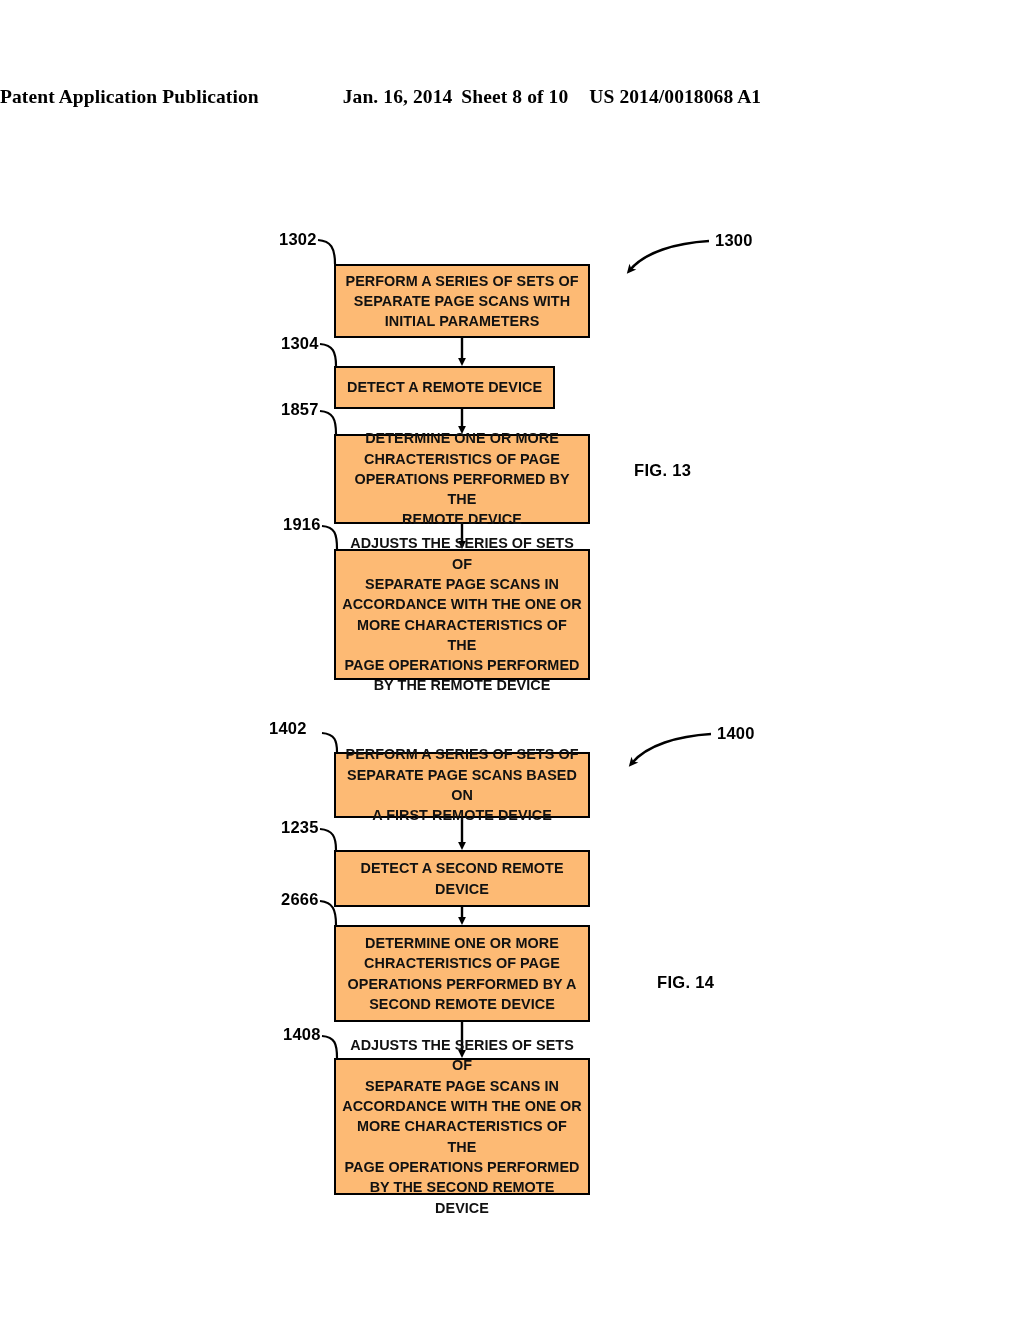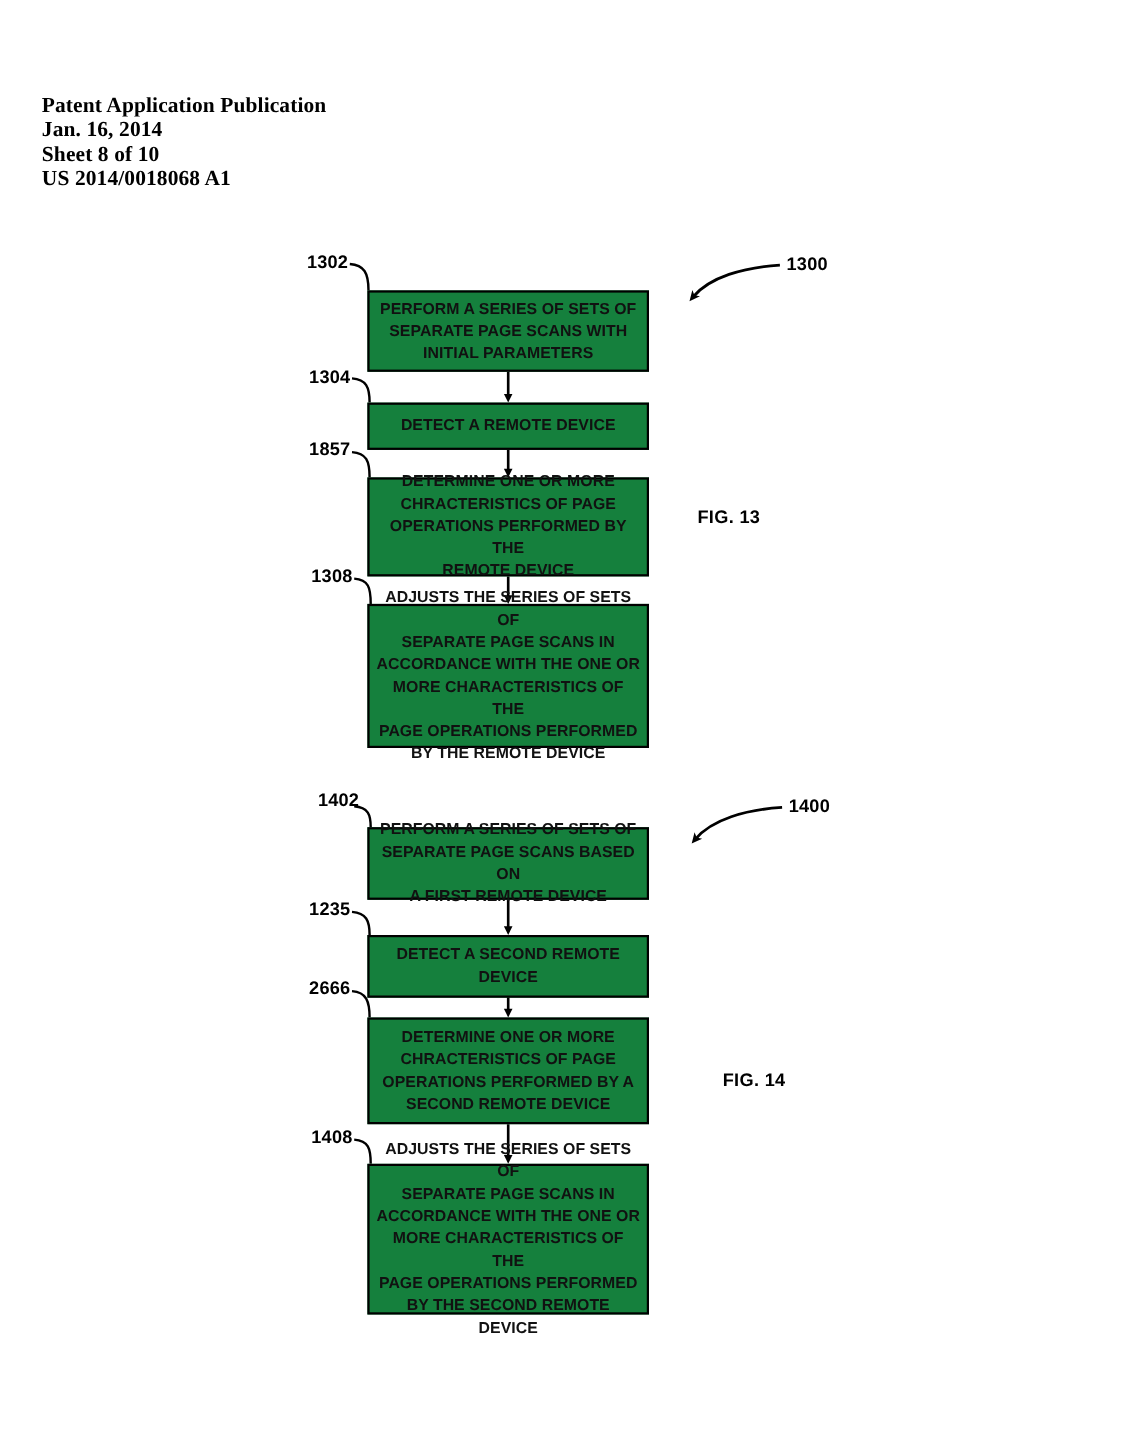--- a/index.html
+++ b/index.html
@@ -17,28 +17,27 @@
     color: #000000;
   }
 
   
   .page-header {
     position: absolute;
     left: 0;
     top: 86px;
     width: 1024px;
     display: flex;
-    justify-content: space-between;
+    justify-content: flex-start;
     align-items: baseline;
     font-family: "Liberation Serif", serif;
     font-weight: bold;
     font-size: 19.5px;
     letter-spacing: 0.1px;
     white-space: nowrap;
-    flex-direction: column;
   }
   .hdr-pub   { margin-right: 46px; }
   .hdr-date  { margin-right: 9px; margin-left: 38px; }
   .hdr-sheet { margin-right: 21px; }
   .hdr-num   { }
 
   
   .sheet {
     position: absolute;
     left: 0;
@@ -49,21 +48,21 @@
   }
   .figure {
     position: absolute;
   }
 
   
   .flow-box {
     position: absolute;
     box-sizing: border-box;
     border: 2px solid #000;
-    background: #15803d;
+    background: #fdba74;
     display: flex;
     align-items: center;
     justify-content: center;
     text-align: center;
     padding: 2px 6px;
   }
   .flow-box .box-text {
     font-family: "Liberation Sans", sans-serif;
     font-size: 14.4px;
     line-height: 20.3px;
@@ -150,50 +149,50 @@
   <div class="figure">
 
     <div class="ref-num" style="left:279px; top:230px;">1302</div>
     <div class="flow-box" style="left:334px; top:264px; width:256px; height:74px;">
       <span class="box-text">PERFORM A SERIES OF SETS OF
 SEPARATE PAGE SCANS WITH
 INITIAL PARAMETERS</span>
     </div>
 
     <div class="ref-num" style="left:281px; top:334px;">1304</div>
-    <div class="flow-box" style="left:334px; top:366px; width:256px; height:43px;">
+    <div class="flow-box" style="left:334px; top:366px; width:221px; height:43px;">
       <span class="box-text">DETECT A REMOTE DEVICE</span>
     </div>
 
     <div class="ref-num" style="left:281px; top:400px;">1857</div>
     <div class="flow-box" style="left:334px; top:434px; width:256px; height:90px;">
       <span class="box-text">DETERMINE ONE OR MORE
 CHRACTERISTICS OF PAGE
 OPERATIONS PERFORMED BY THE
 REMOTE DEVICE</span>
     </div>
 
-    <div class="ref-num" style="left:283px; top:515px;">1308</div>
+    <div class="ref-num" style="left:283px; top:515px;">1916</div>
     <div class="flow-box" style="left:334px; top:549px; width:256px; height:131px;">
       <span class="box-text">ADJUSTS THE SERIES OF SETS OF
 SEPARATE PAGE SCANS IN
 ACCORDANCE WITH THE ONE OR
 MORE CHARACTERISTICS OF THE
 PAGE OPERATIONS PERFORMED
 BY THE REMOTE DEVICE</span>
     </div>
 
     <div class="ref-num" style="left:715px; top:231px;">1300</div>
 
     <div class="fig-caption" style="left:634px; top:461px;">FIG. 13</div>
   </div>
 
   <div class="figure">
 
-    <div class="ref-num" style="left:289px; top:719px;">1402</div>
+    <div class="ref-num" style="left:269px; top:719px;">1402</div>
     <div class="flow-box" style="left:334px; top:752px; width:256px; height:66px;">
       <span class="box-text">PERFORM A SERIES OF SETS OF
 SEPARATE PAGE SCANS BASED ON
 A FIRST REMOTE DEVICE</span>
     </div>
 
     <div class="ref-num" style="left:281px; top:818px;">1235</div>
     <div class="flow-box" style="left:334px; top:850px; width:256px; height:57px;">
       <span class="box-text">DETECT A SECOND REMOTE
 DEVICE</span>

